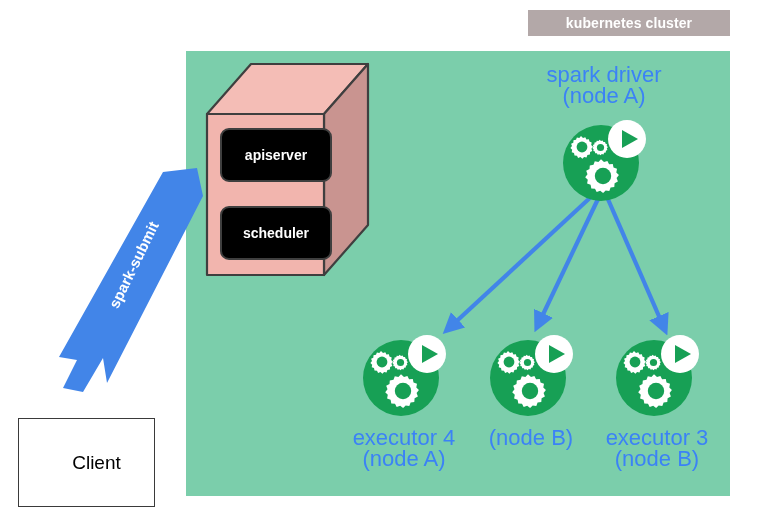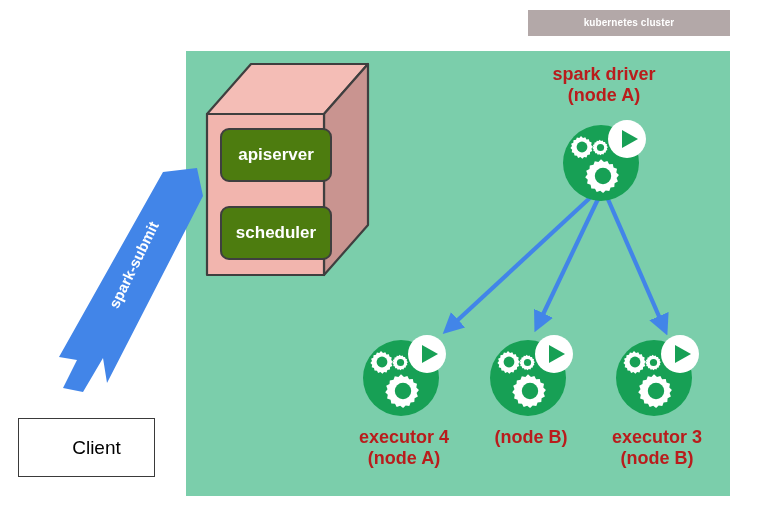--- a/index.html
+++ b/index.html
@@ -28,44 +28,44 @@
   
   #cluster-label {
     position: absolute;
     left: 528px;
     top: 10px;
     width: 202px;
     height: 26px;
     background: #b3a8a8;
     color: #ffffff;
     font-weight: bold;
-    font-size: 10px;
+    font-size: 14px;
     line-height: 26px;
     text-align: center;
     letter-spacing: 0.1px;
   }
 
   
   #control-plane-cube {
     position: absolute;
     left: 205px;
     top: 62px;
     width: 165px;
     height: 215px;
   }
   #control-plane-cube svg { display: block; }
 
   .cube-box {
     position: absolute;
     border: 2px solid #3f3f3f;
     border-radius: 9px;
-    background: #4d7c0f;
+    background: #000000;
     color: #ffffff;
     font-weight: bold;
-    font-size: 17px;
+    font-size: 14px;
     display: flex;
     align-items: center;
     justify-content: center;
     box-sizing: border-box;
   }
   #box-apiserver {
     left: 220px;
     top: 128px;
     width: 112px;
     height: 54px;
@@ -100,21 +100,21 @@
     transform-origin: center center;
     white-space: nowrap;
   }
 
   
   #client-box {
     position: absolute;
     left: 18px;
     top: 418px;
     width: 137px;
-    height: 59px;
+    height: 89px;
     background: #ffffff;
     border: 1.4px solid #3a3a3a;
     box-sizing: border-box;
     display: flex;
     align-items: center;
     justify-content: center;
     font-size: 19px;
     color: #000000;
     padding-left: 20px;
   }
@@ -129,25 +129,24 @@
 
   #driver-icon { left: 560px; top: 116px; }
   #executor-1-icon { left: 360px; top: 331px; }
   #executor-2-icon { left: 487px; top: 331px; }
   #executor-3-icon { left: 613px; top: 331px; }
 
   
   .node-caption {
     position: absolute;
     text-align: center;
-    font-size: 18px;
-    color: #b91c1c;
+    font-size: 22px;
+    color: #3b82f6;
     line-height: 21px;
     white-space: nowrap;
-    font-weight: bold;
   }
   #driver-caption { left: 514px; top: 64px; width: 180px; }
   #executor-1-caption { left: 334px; top: 427px; width: 140px; }
   #executor-2-caption { left: 461px; top: 427px; width: 140px; }
   #executor-3-caption { left: 587px; top: 427px; width: 140px; text-align: center; }
 
   
   #connectors {
     position: absolute;
     left: 0;

